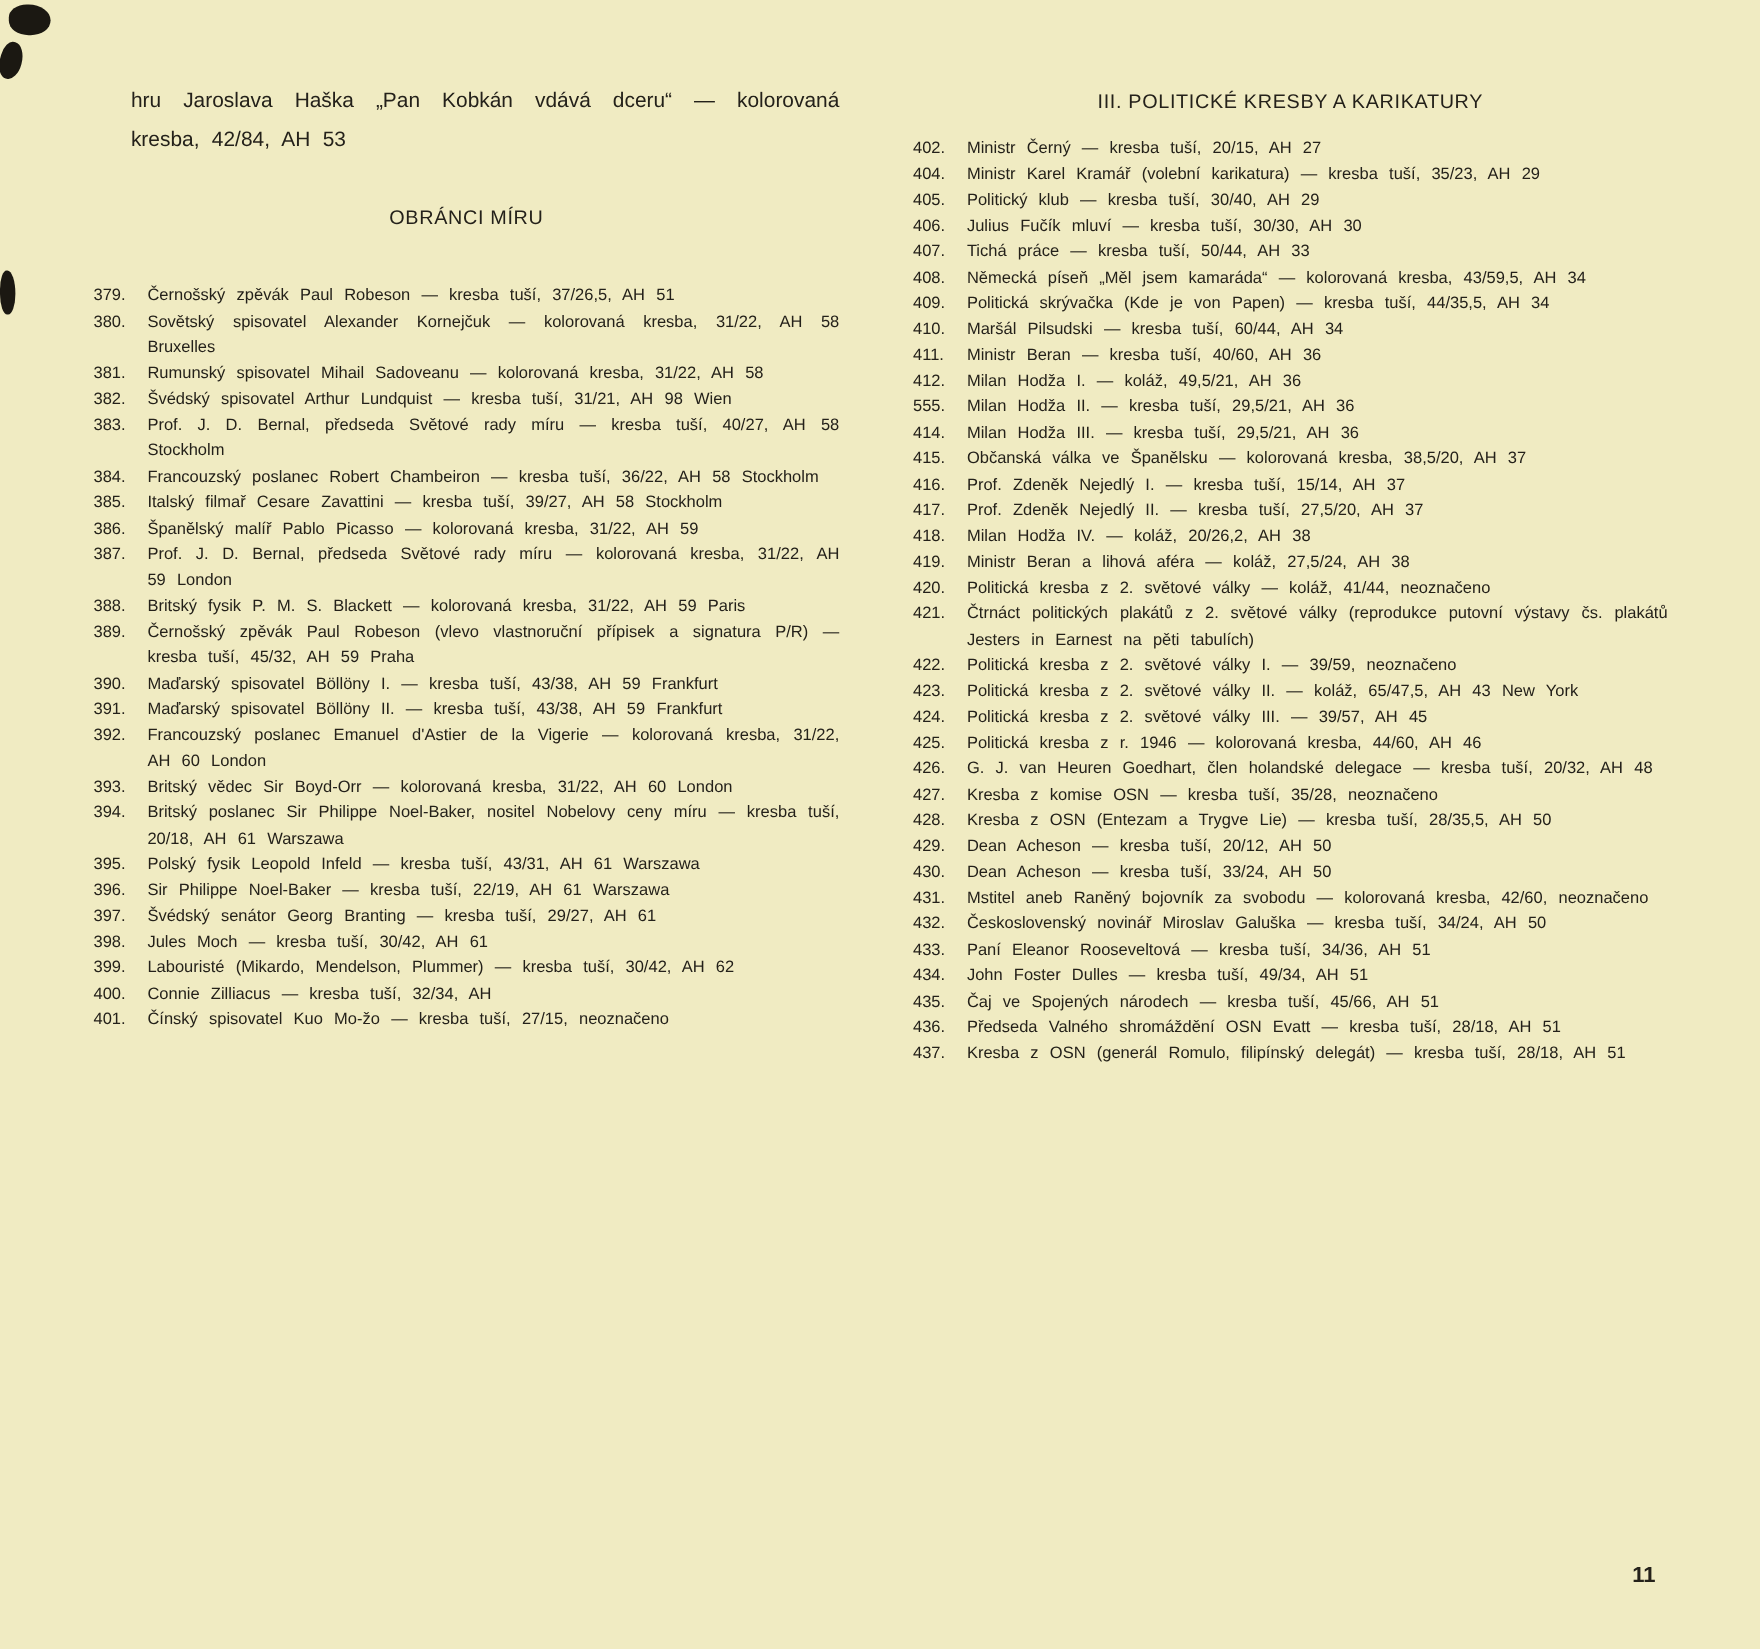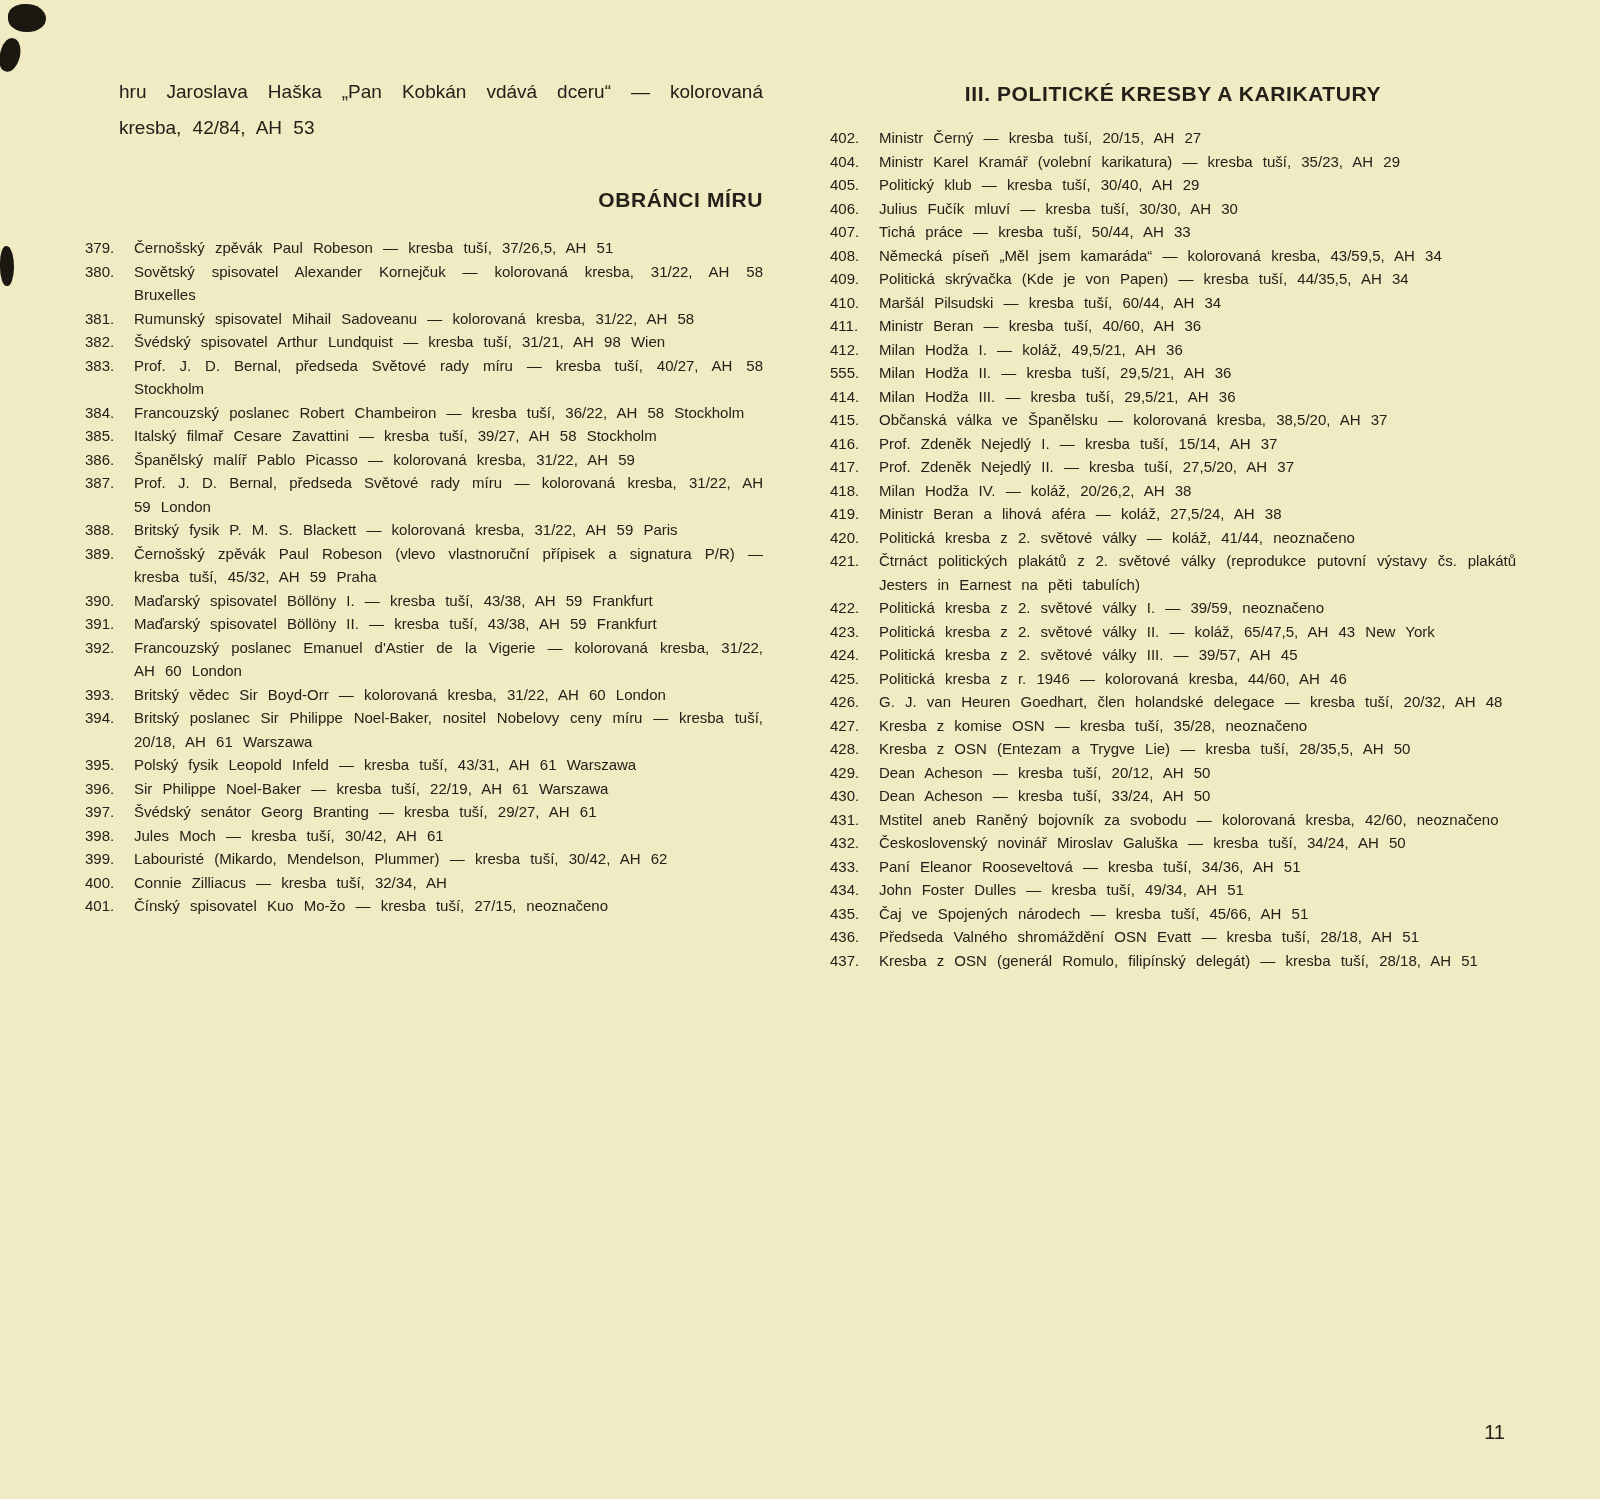--- a/index.html
+++ b/index.html
@@ -23,25 +23,25 @@
 
   .continuation {
     padding-left: 34px;
     font-size: 19px;
     line-height: 36px;
     text-align: justify;
     word-spacing: 6px;
   }
   .col-heading {
     text-align: center;
-    font-weight: bold;
-    font-size: 21px;
+    font-weight: normal;
+    font-size: 18px;
     letter-spacing: 0.6px;
   }
-  #left-col .col-heading  { margin-top: 42px; margin-bottom: 24px; text-align: right; }
+  #left-col .col-heading  { margin-top: 42px; margin-bottom: 48px; }
   #right-col .col-heading { margin-bottom: 20px; }
 
   .entry {
     display: flex;
     font-size: 15px;
     line-height: 23.5px;
   }
   .entry .num {
     width: 49px;
     flex: none;
@@ -49,21 +49,21 @@
   .entry .txt {
     flex: 1;
     text-align: justify;
     word-spacing: 6px;
   }
 
   .page-number {
     position: absolute;
     right: 95px;
     bottom: 55px;
-    font-weight: normal;
+    font-weight: bold;
     font-size: 20px;
   }
 
   .artifact {
     position: absolute;
     background: #1b1812;
     border-radius: 45% 55% 50% 50%;
   }
   #artifact-1 { left: 8px;  top: 4px;   width: 38px; height: 28px; }
   #artifact-2 { left: 0px;  top: 38px;  width: 20px; height: 34px; transform: rotate(15deg); }

